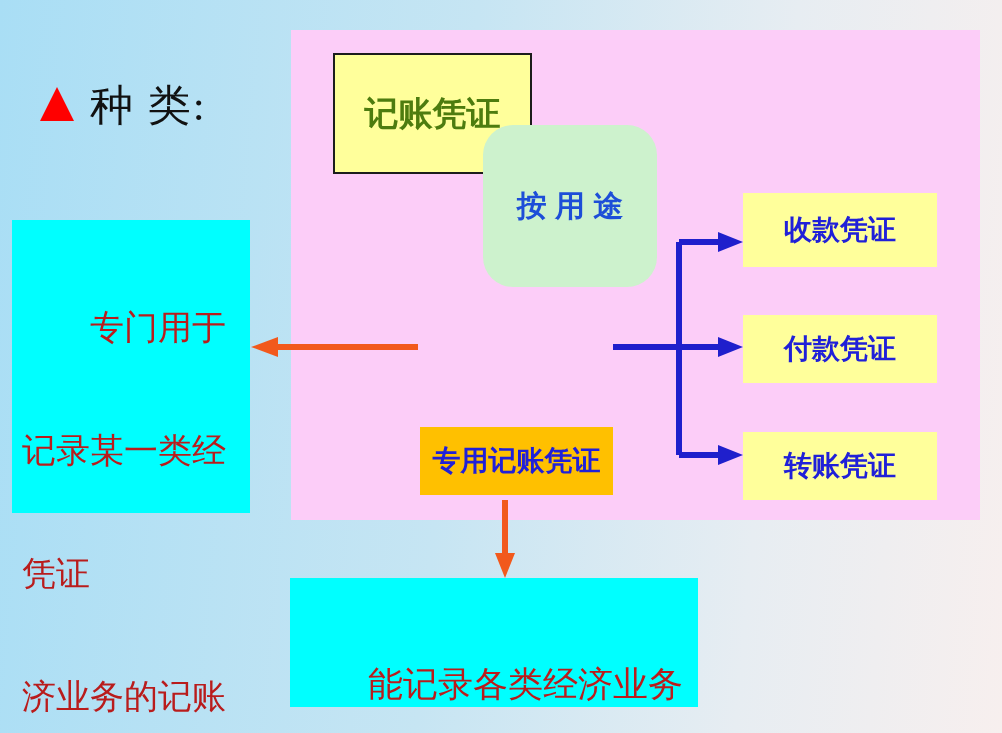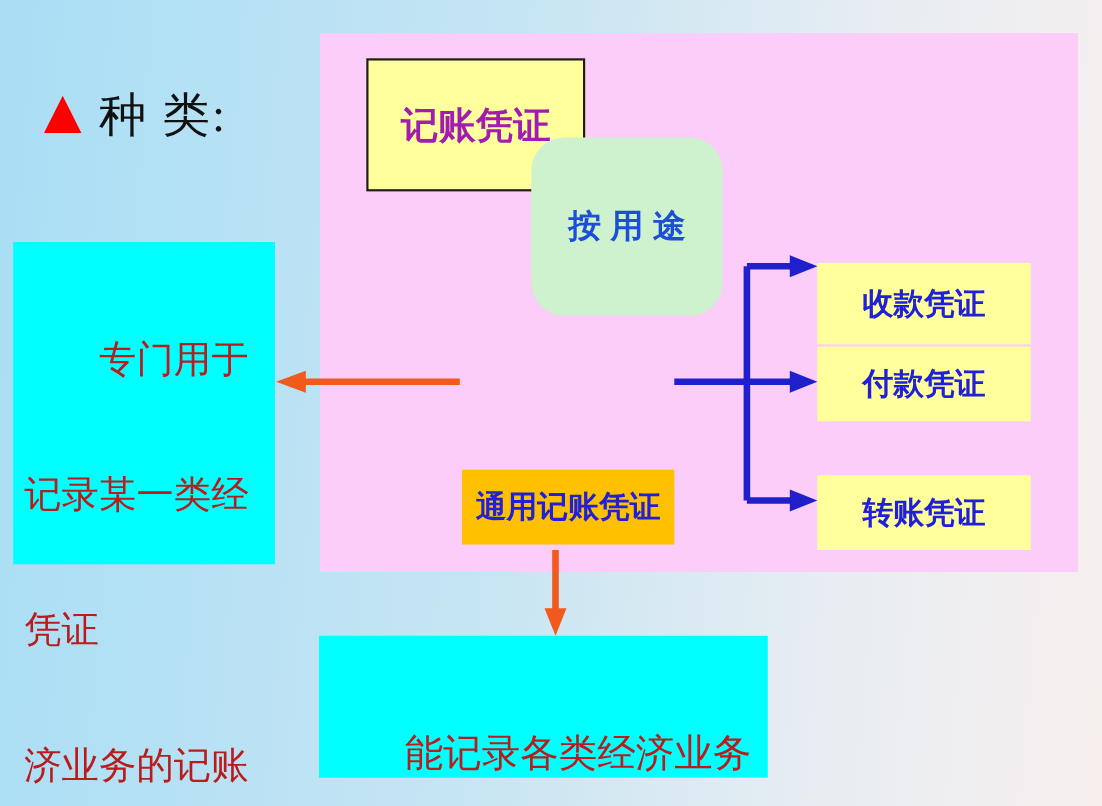--- a/index.html
+++ b/index.html
@@ -31,41 +31,41 @@
     white-space:pre;
   }
   
   .box{
     position:absolute;display:flex;align-items:center;justify-content:center;
     text-align:center;
   }
   .main-box{
     left:333px;top:53px;width:195px;height:117px;
     background:#ffff9b;border:2px solid #1c1c1c;
-    font-size:34px;font-weight:bold;color:#a21caf;
+    font-size:34px;font-weight:bold;color:#4d7c0f;
   }
   .green-box{
     left:483px;top:125px;width:174px;height:162px;
     background:#cdf2cd;border-radius:30px;
     flex-direction:column;justify-content:space-evenly;
     font-size:30px;font-weight:bold;color:#1d4ed8;
     font-family:"Liberation Sans","DejaVu Sans",sans-serif;
   }
   .green-box span{white-space:pre;line-height:1;}
   .orange-box{
     width:193px;height:68px;background:#ffc000;
     font-size:28px;font-weight:bold;color:#2020d8;
   }
   .special-box{left:420px;top:315px;}
   .general-box{left:420px;top:427px;}
   .leaf-box{
     left:743px;width:194px;background:#ffff9b;
     font-size:28px;font-weight:bold;color:#2020d8;
   }
-  .leaf-1{top:193px;height:74px;margin-top:46px;}
+  .leaf-1{top:193px;height:74px;}
   .leaf-2{top:315px;height:68px;}
   .leaf-3{top:432px;height:68px;}
   
   .note{
     position:absolute;background:#00ffff;color:#b91c1c;
     white-space:pre;
   }
   .left-note{
     left:12px;top:220px;width:238px;height:293px;
     font-size:34px;line-height:41px;padding:5px 0 0 10px;
@@ -93,21 +93,21 @@
     <span class="tri"></span>
     <span class="title-text">种 类:</span>
   </div>
 
   <div class="box main-box">记账凭证</div>
 
   <div class="box green-box">
     <span>按 用 途</span>
   </div>
 
-  <div class="box orange-box general-box">通用记账凭证</div>
+  <div class="box orange-box general-box">专用记账凭证</div>
 
   <div class="box leaf-box leaf-1">收款凭证</div>
   <div class="box leaf-box leaf-2">付款凭证</div>
   <div class="box leaf-box leaf-3">转账凭证</div>
 
   <div class="note left-note">
     <div>　　专门用于</div>
     <div>记录某一类经</div>
     <div>凭证</div>
     <div>济业务的记账</div>

